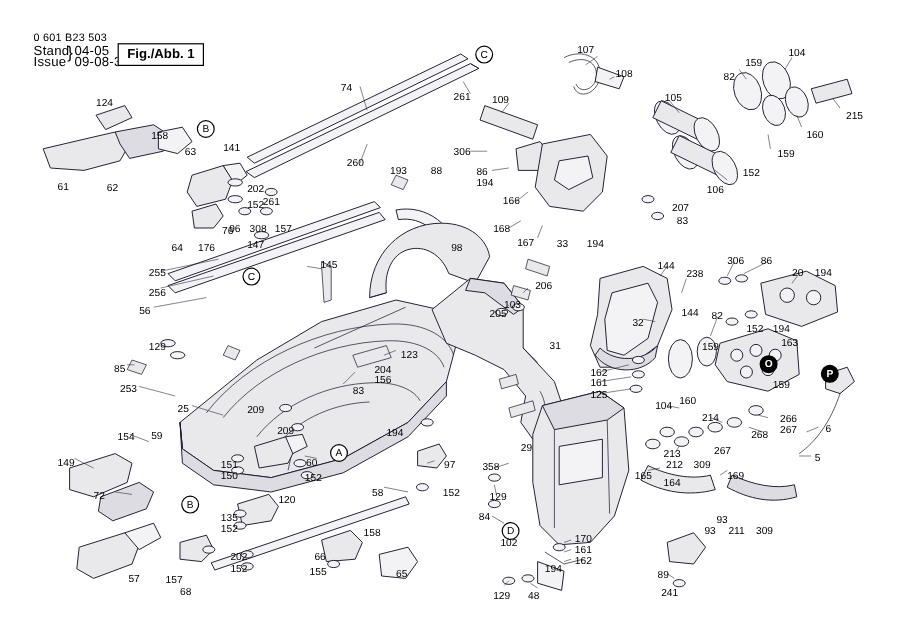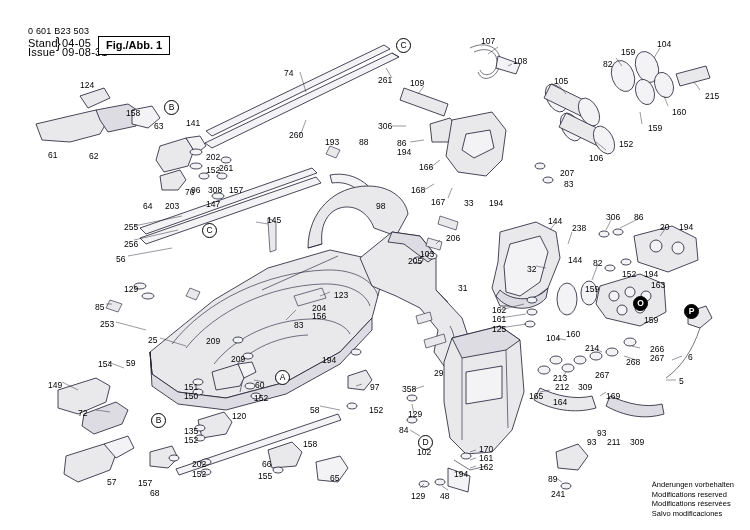--- a/index.html
+++ b/index.html
@@ -288,43 +288,37 @@
 
   <div class="circ" style="left:396px;top:38px">C</div>
   <div class="circ" style="left:164px;top:100px">B</div>
   <div class="circ" style="left:202px;top:223px">C</div>
   <div class="circ" style="left:275px;top:370px">A</div>
   <div class="circ" style="left:151px;top:413px">B</div>
   <div class="circ" style="left:418px;top:435px">D</div>
   <div class="circf" style="left:633px;top:296px">O</div>
   <div class="circf" style="left:684px;top:304px">P</div>
 
-  <div id="footer">
-    <div>Änderungen vorbehalten</div>
-    <div>Modifications reserved</div>
-    <div>Modifications réservées</div>
-    <div>Salvo modificaciones</div>
-  </div>
 
   <div id="callout-layer">
       <div class="num" style="left: 80px; top: 81px;">124</div>
       <div class="num" style="left: 126px; top: 109px;">158</div>
       <div class="num" style="left: 186px; top: 119px;">141</div>
       <div class="num" style="left: 154px; top: 122px;">63</div>
       <div class="num" style="left: 48px; top: 151px;">61</div>
       <div class="num" style="left: 89px; top: 152px;">62</div>
       <div class="num" style="left: 219px; top: 164px;">261</div>
       <div class="num" style="left: 206px; top: 153px;">202</div>
       <div class="num" style="left: 206px; top: 166px;">152</div>
       <div class="num" style="left: 191px; top: 186px;">96</div>
       <div class="num" style="left: 208px; top: 186px;">308</div>
       <div class="num" style="left: 229px; top: 186px;">157</div>
       <div class="num" style="left: 153px; top: 188px; margin-left: 32px;">76</div>
       <div class="num" style="left: 143px; top: 202px;">64</div>
-      <div class="num" style="left: 165px; top: 202px;">203</div>
+      <div class="num" style="left: 165px; top: 202px;">176</div>
       <div class="num" style="left: 206px; top: 200px;">147</div>
       <div class="num" style="left: 267px; top: 216px;">145</div>
       <div class="num" style="left: 124px; top: 223px;">255</div>
       <div class="num" style="left: 124px; top: 240px;">256</div>
       <div class="num" style="left: 116px; top: 255px; text-align: right;">56</div>
       <div class="num" style="left: 124px; top: 285px;">129</div>
       <div class="num" style="left: 95px; top: 303px;">85</div>
       <div class="num" style="left: 312px; top: 304px;">204</div>
       <div class="num" style="left: 312px; top: 312px;">156</div>
       <div class="num" style="left: 334px; top: 291px;">123</div>

